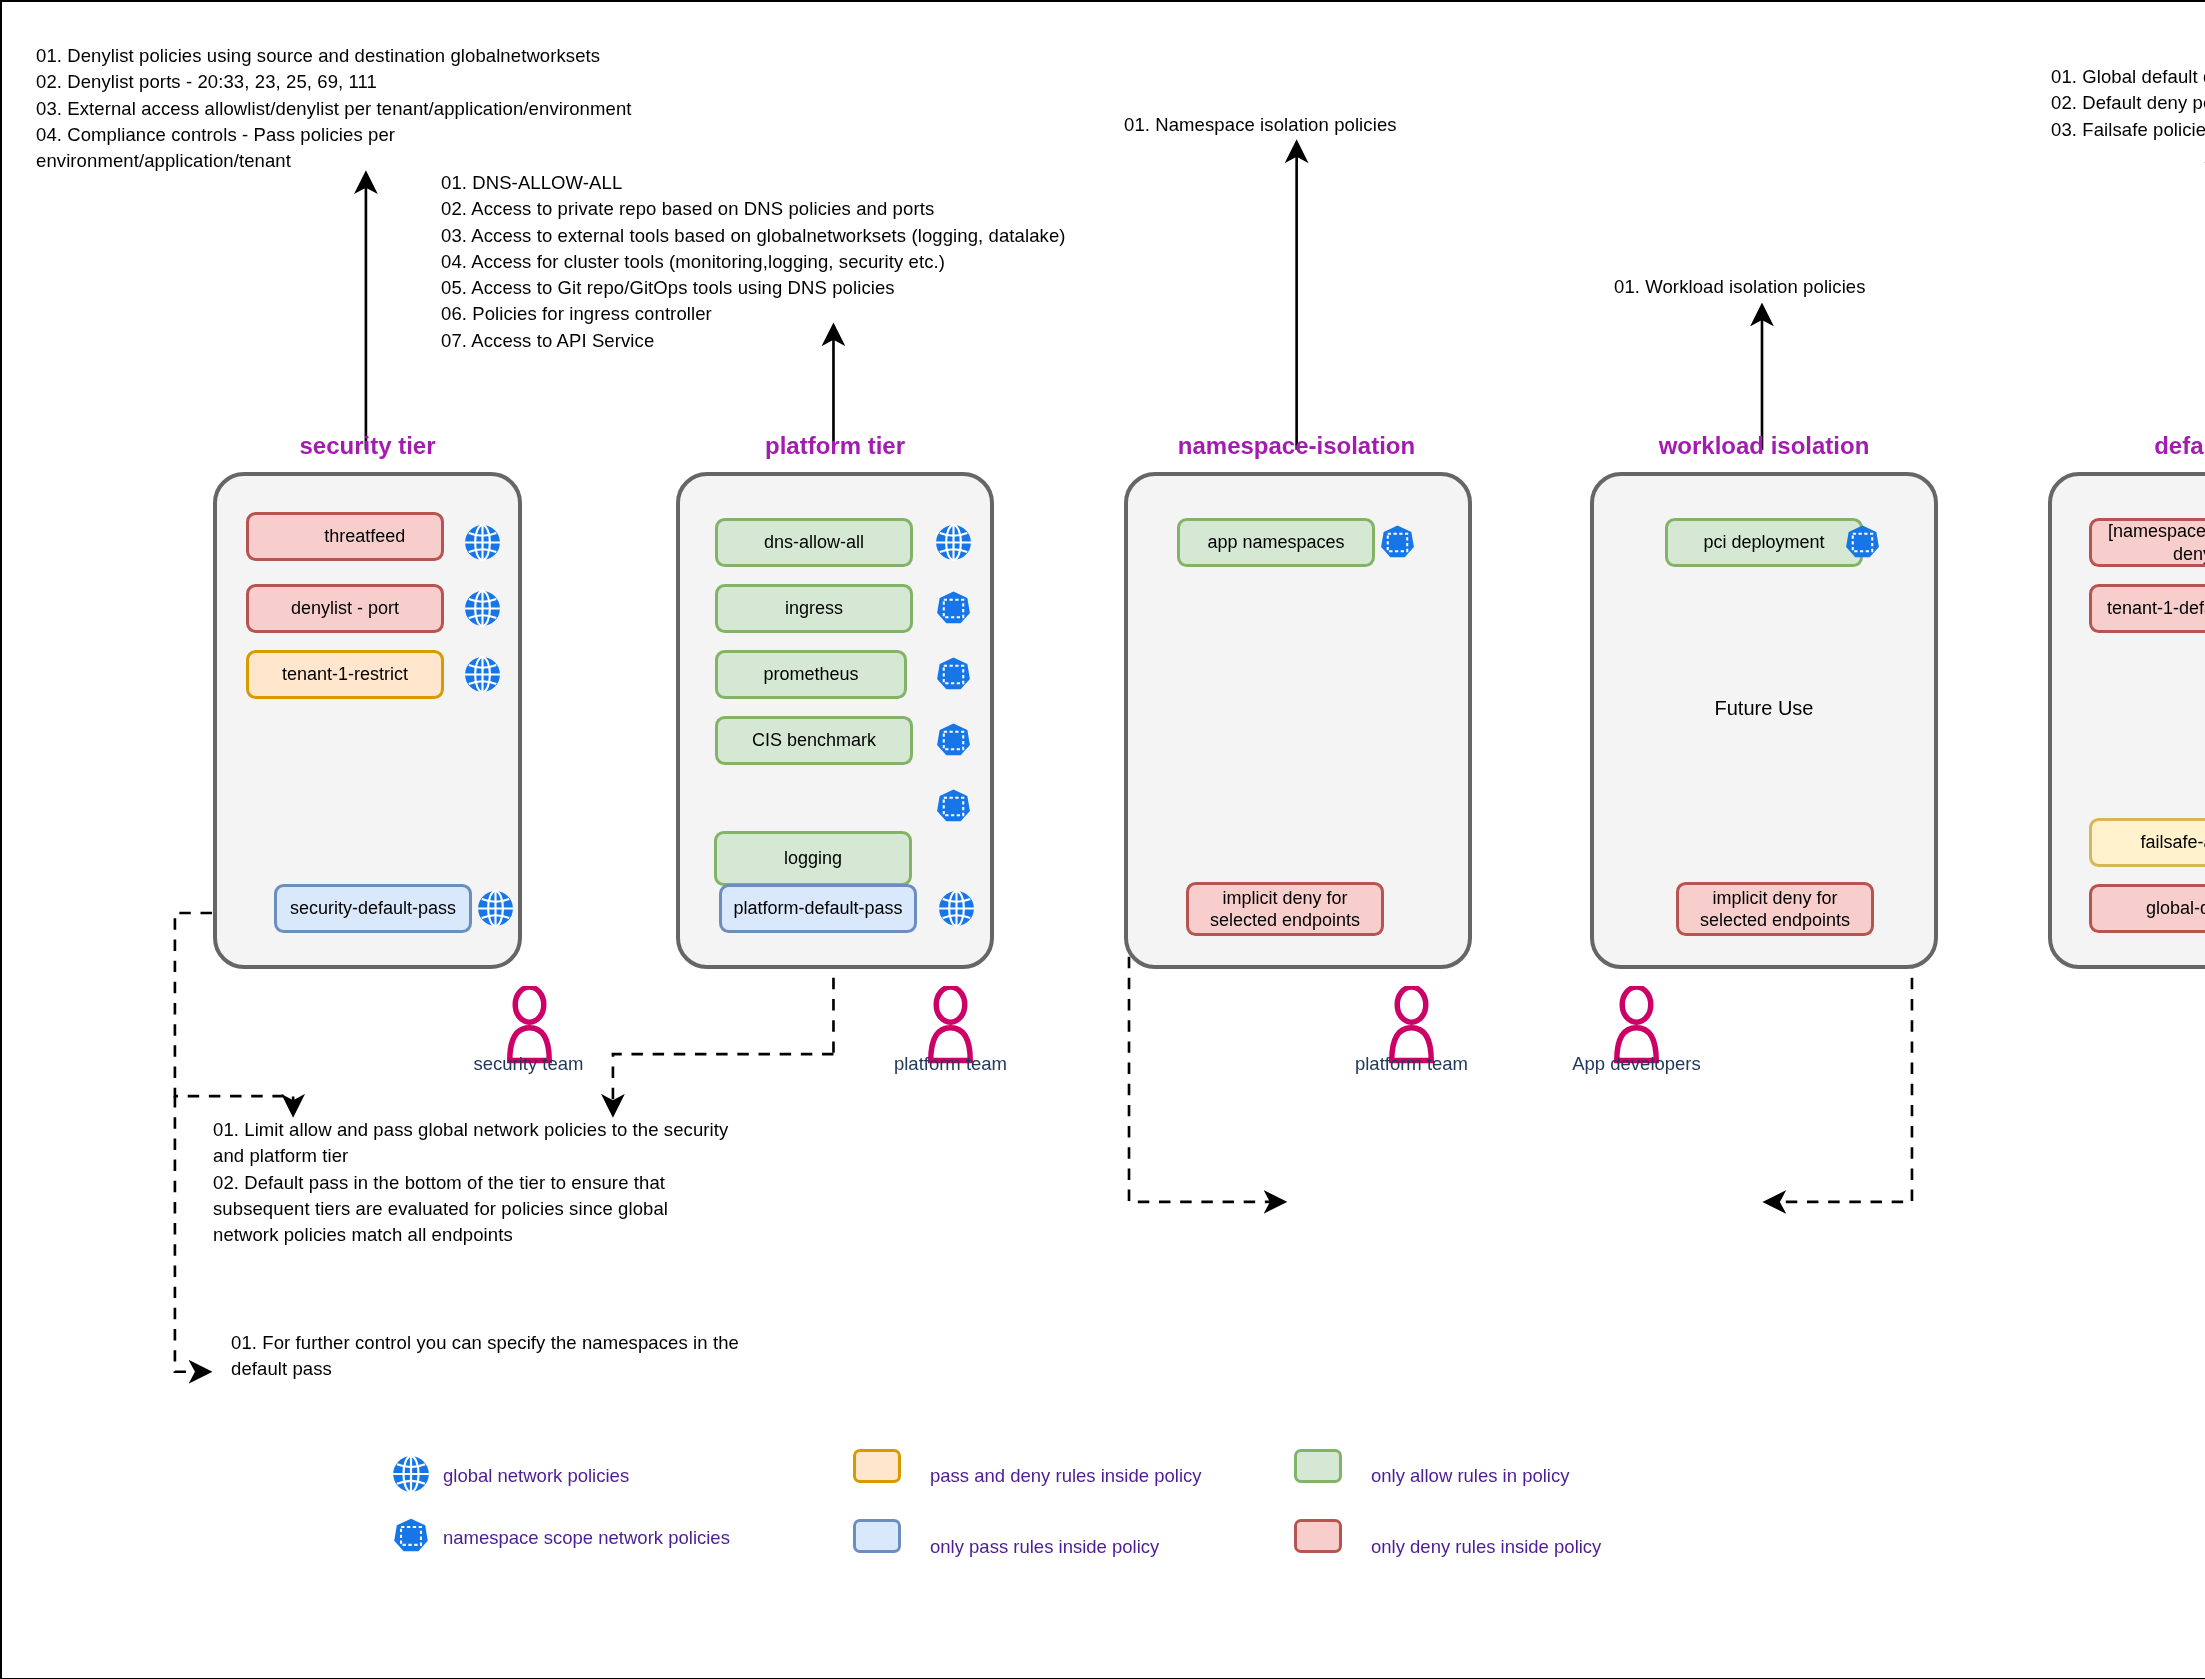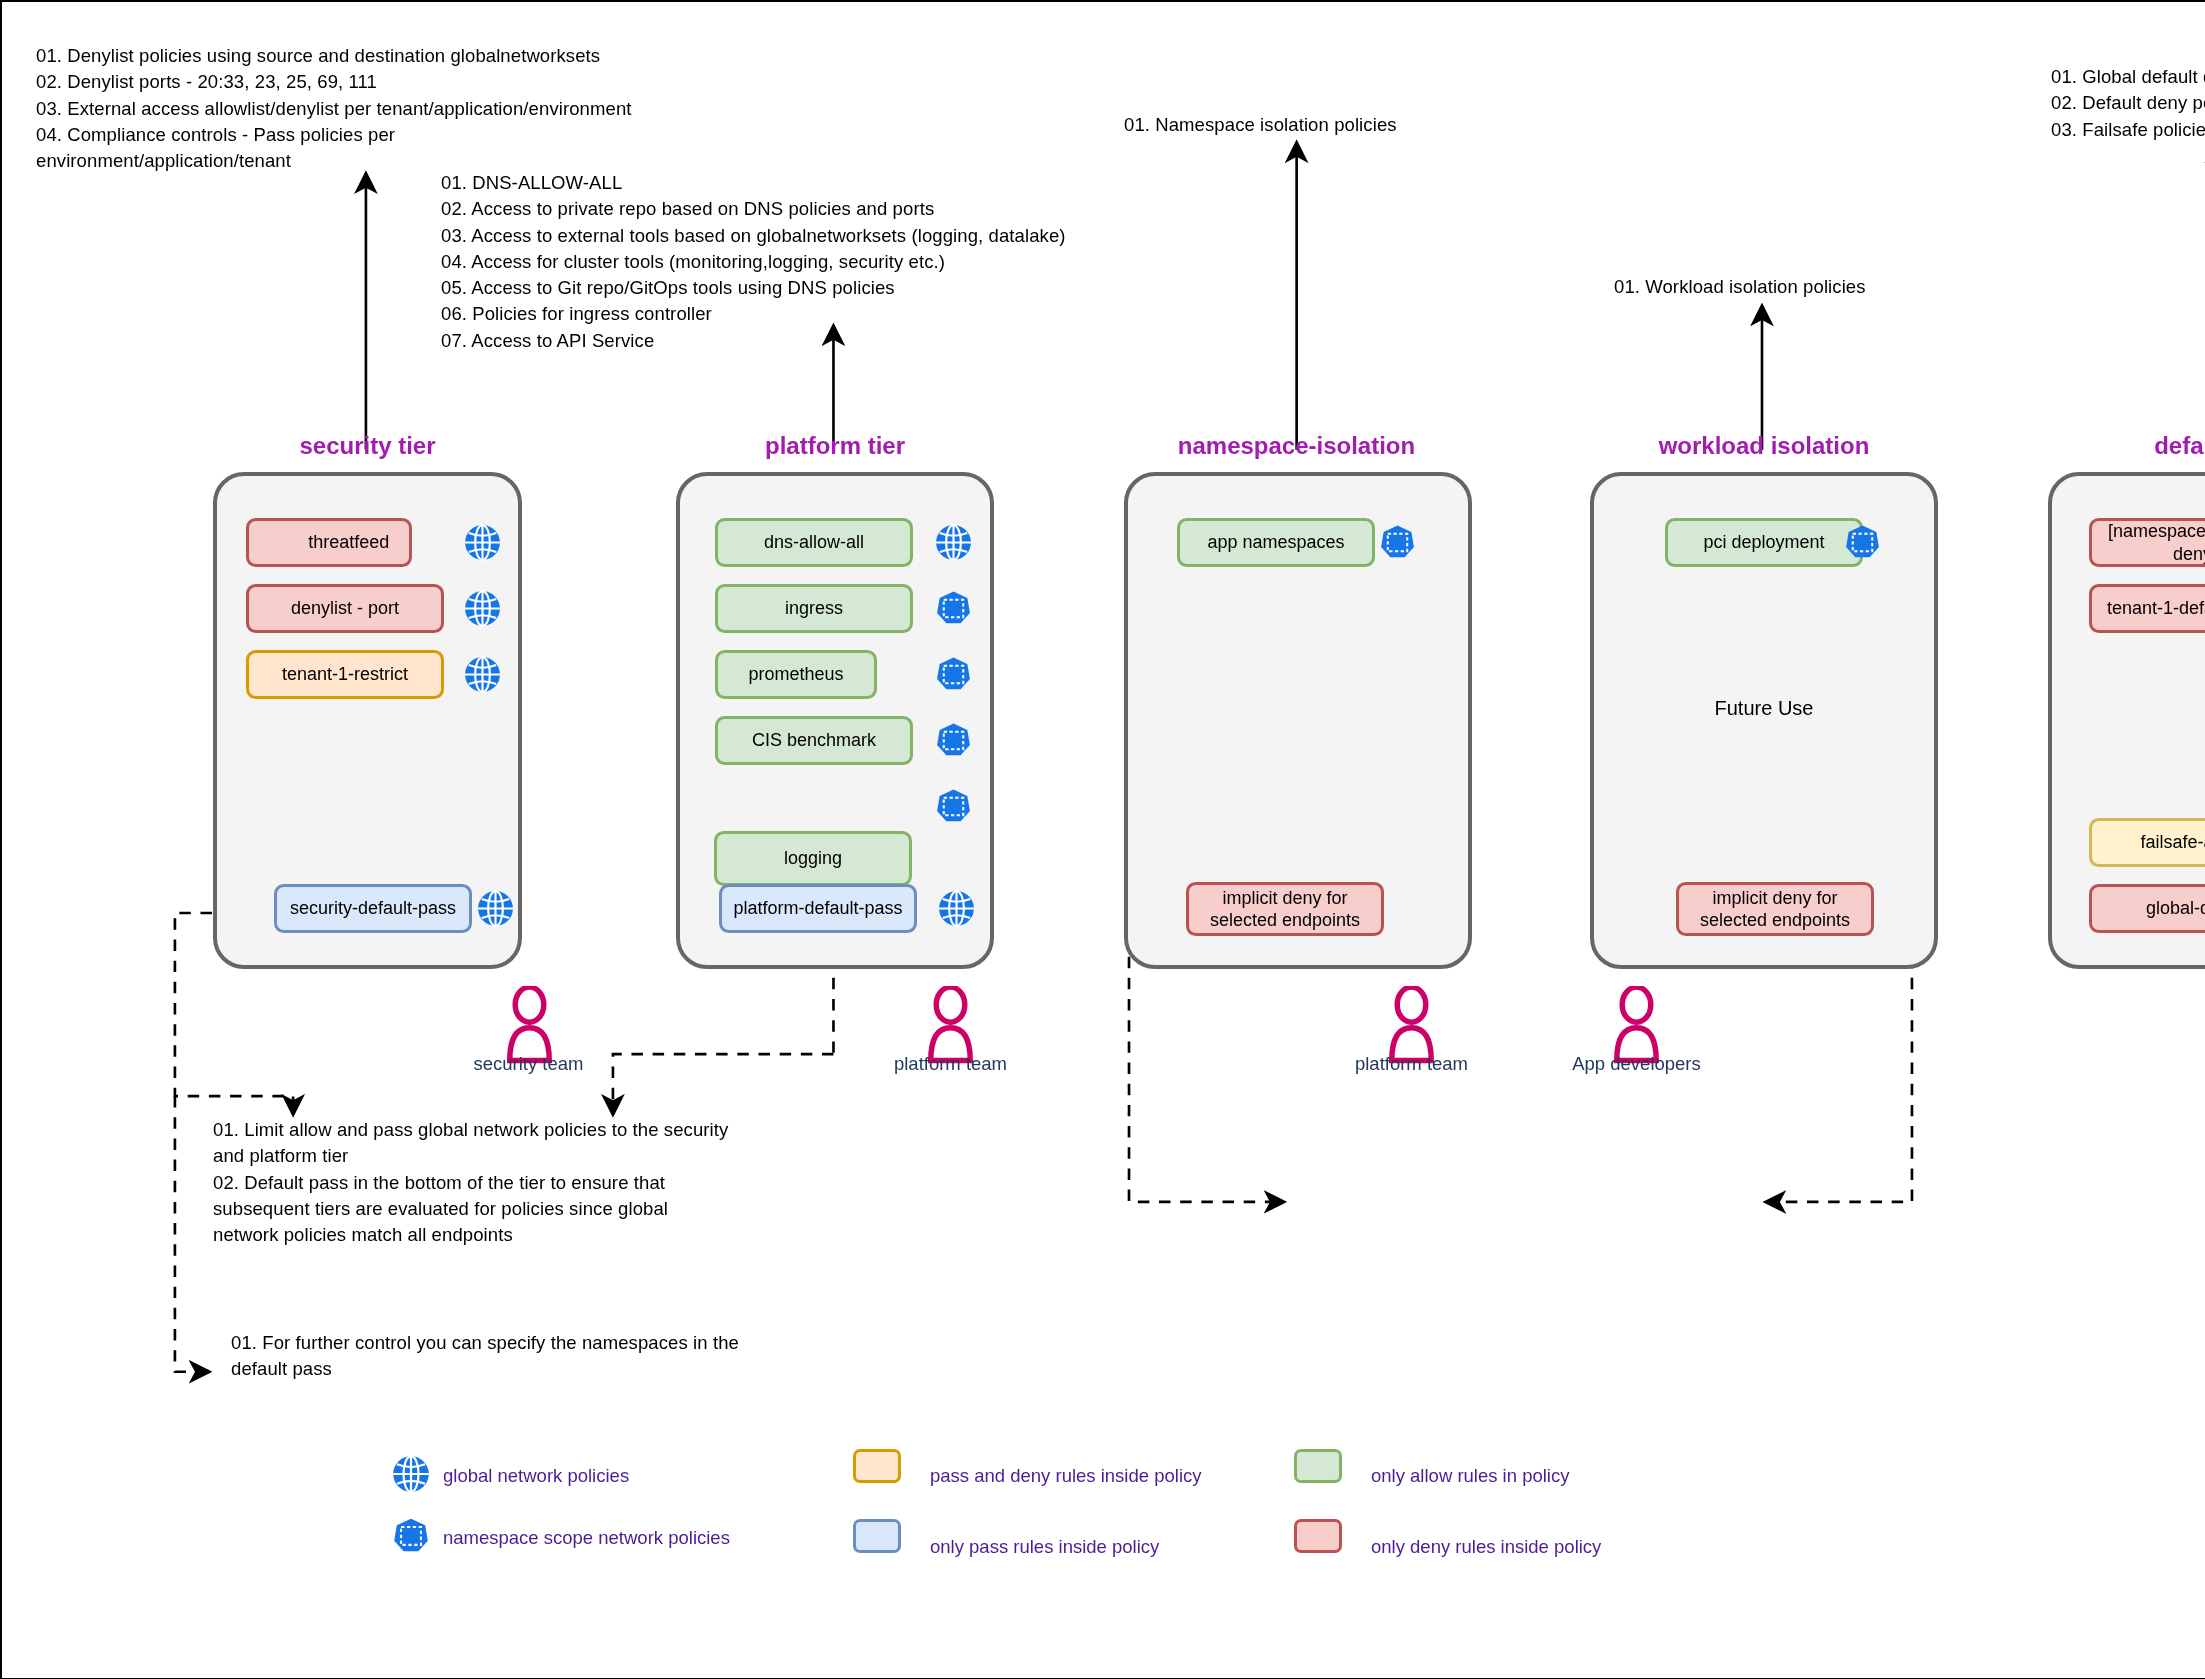--- a/index.html
+++ b/index.html
@@ -167,21 +167,21 @@
 
   <div class="abs note" style="left:2049px; top:62px; width:485px;">01. Global default deny
 02. Default deny per namespace
 03. Failsafe policies</div>
 
   <div class="abs" style="left:211px; top:430px; width:309px;">
     <div class="tier-title">security tier</div>
   </div>
   <div class="abs tier-box" style="left:211px; top:470px; width:309px; height:497px;">
 
-    <div class="policy p-deny" style="left:29px;  top:42px;  width:166px; height:49px;padding-left:44px;">threatfeed</div>
+    <div class="policy p-deny" style="left:29px;  top:36px;  width:198px; height:49px;padding-left:44px;">threatfeed</div>
     <div class="policy p-deny" style="left:29px;  top:108px; width:198px; height:49px;">denylist - port</div>
     <div class="policy p-mix" style="left:29px;  top:174px; width:198px; height:49px;">tenant-1-restrict</div>
     <div class="policy p-pass" style="left:57px; top:408px; width:198px; height:49px;">security-default-pass</div>
   </div>
 
   <div class="icon" style="left:460px; top:520px;">
     <svg width="41" height="41" viewBox="0 0 40 40">
         <circle cx="20" cy="20" r="17" fill="#1676e8"></circle>
         <g stroke="#fff" stroke-width="2.1" fill="none">
           <ellipse cx="20" cy="20" rx="7.2" ry="17"></ellipse>
@@ -229,21 +229,21 @@
       </svg>
   </div>
 
   <div class="abs" style="left:674px; top:430px; width:318px;">
     <div class="tier-title">platform tier</div>
   </div>
   <div class="abs tier-box" style="left:674px; top:470px; width:318px; height:497px;">
 
     <div class="policy p-allow" style="left:35px;  top:42px;  width:198px; height:49px;">dns-allow-all</div>
     <div class="policy p-allow" style="left:35px;  top:108px; width:198px; height:49px;">ingress</div>
-    <div class="policy p-allow" style="left:35px;  top:174px; width:162px; height:49px;">prometheus</div>
+    <div class="policy p-allow" style="left:35px;  top:174px; width:192px; height:49px;">prometheus</div>
     <div class="policy p-allow" style="left:35px;  top:240px; width:198px; height:49px;">CIS benchmark</div>
     <div class="policy p-allow" style="left:34px;  top:307px; width:198px; height:55px;margin-top:48px;">logging</div>
     <div class="policy p-pass" style="left:39px;  top:408px; width:198px; height:49px;">platform-default-pass</div>
   </div>
 
   <div class="icon" style="left:931px; top:520px;">
     <svg width="41" height="41" viewBox="0 0 40 40">
         <circle cx="20" cy="20" r="17" fill="#1676e8"></circle>
         <g stroke="#fff" stroke-width="2.1" fill="none">
           <ellipse cx="20" cy="20" rx="7.2" ry="17"></ellipse>

